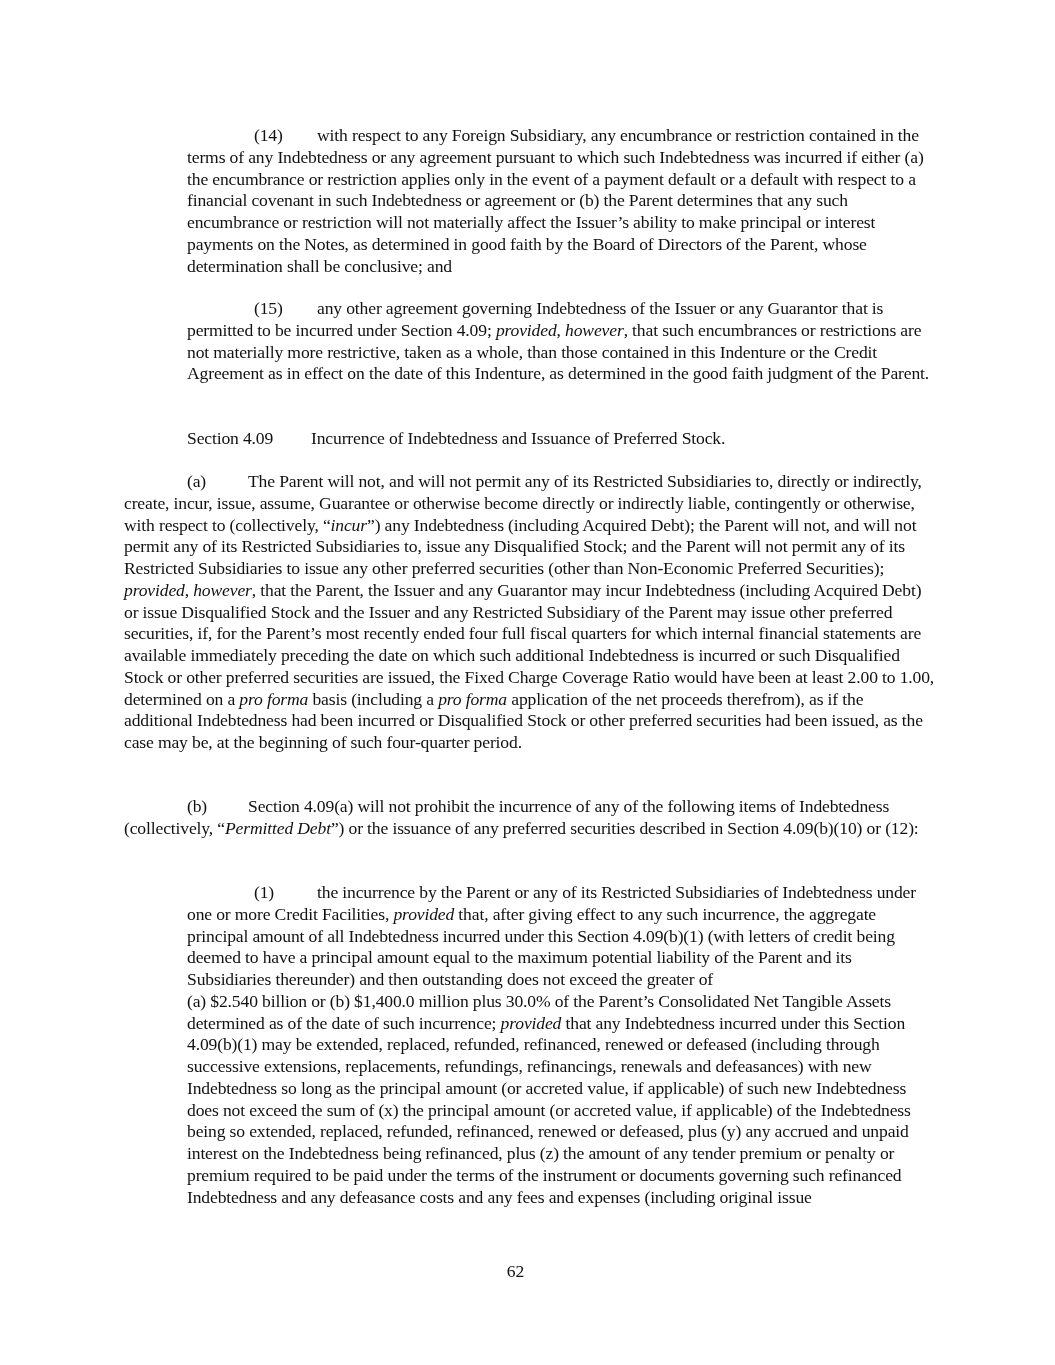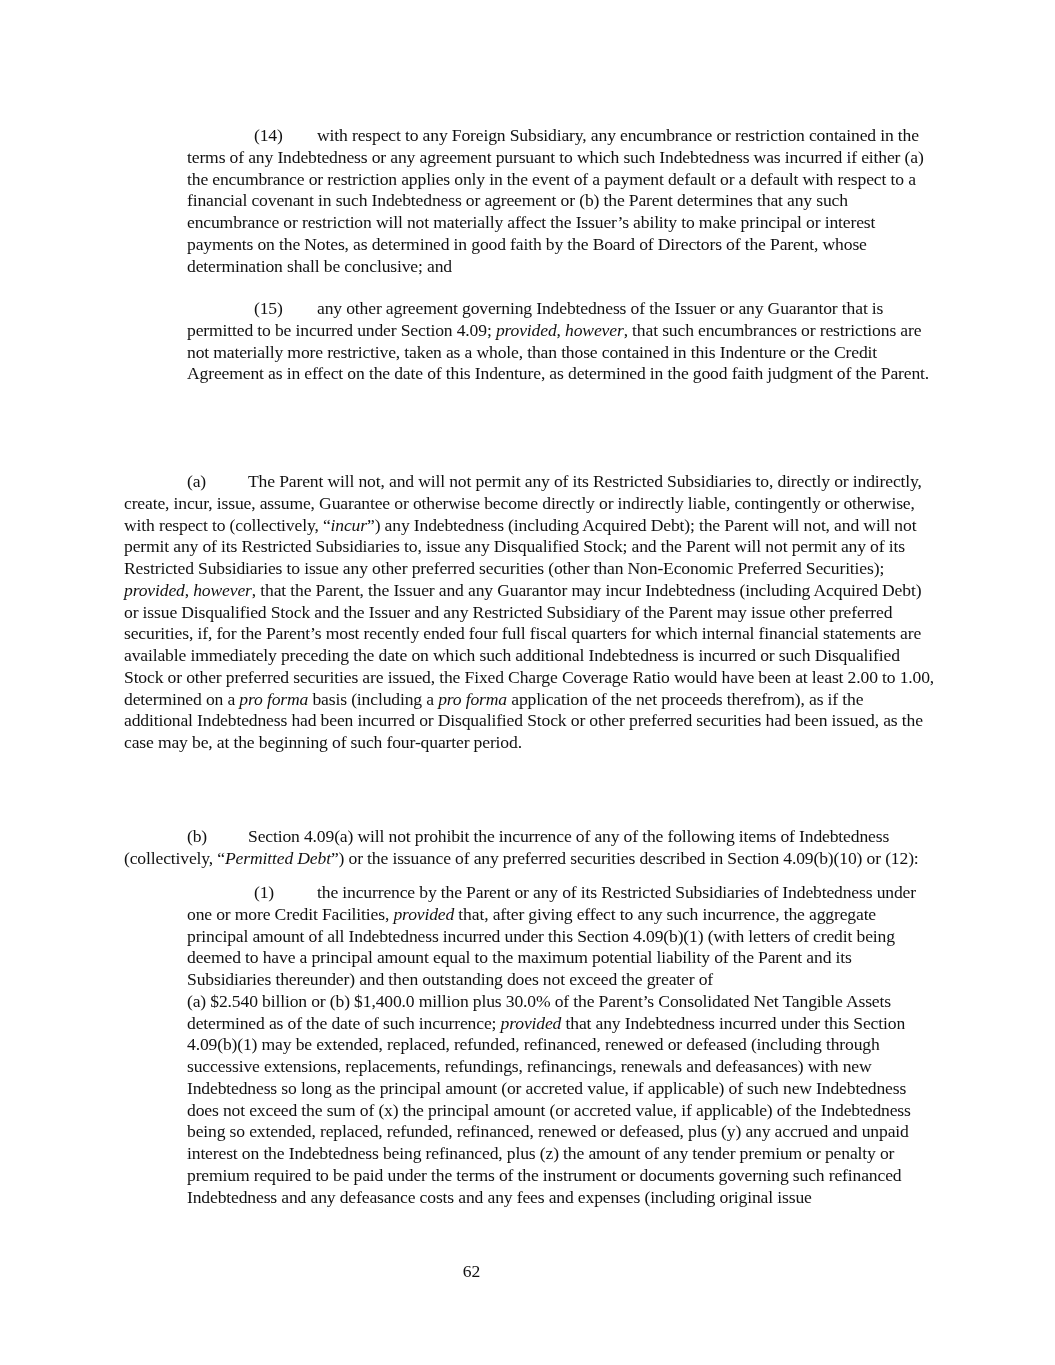--- a/index.html
+++ b/index.html
@@ -55,33 +55,35 @@
     left: 187px;
     width: 748px;
   }
   em { font-style: italic; }
   .page-number {
     position: absolute;
     top: 1261px;
     left: 0;
     width: 943px;
     text-align: center;
+    padding-left: 44px;
   }
 </style>
 </head>
 <body>
 
 <div class="page">
 
   <p class="para nested" style="top:125px;"><span class="label">(14)</span><span>with respect to any Foreign Subsidiary, any encumbrance or restriction contained in the terms of any Indebtedness or any agreement pursuant to which such Indebtedness was incurred if either (a) the encumbrance or restriction applies only in the event of a payment default or a default with respect to a financial covenant in such Indebtedness or agreement or (b) the Parent determines that any such encumbrance or restriction will not materially affect the Issuer’s ability to make principal or interest payments on the Notes, as determined in good faith by the Board of Directors of the Parent, whose determination shall be conclusive; and</span></p>
 
   <p class="para nested" style="top:298px;"><span class="label">(15)</span><span>any other agreement governing Indebtedness of the Issuer or any Guarantor that is permitted to be incurred under Section 4.09; </span><em>provided</em><span>, </span><em>however</em><span>, that such encumbrances or restrictions are not materially more restrictive, taken as a whole, than those contained in this Indenture or the Credit Agreement as in effect on the date of this Indenture, as determined in the good faith judgment of the Parent.</span></p>
 
+  <p class="para heading" style="top:428px;"><span class="label">Section 4.09</span><span>Incurrence of Indebtedness and Issuance of Preferred Stock.</span></p>
 
   <p class="para body-para" style="top:471px;"><span class="label">(a)</span><span>The Parent will not, and will not permit any of its Restricted Subsidiaries to, directly or indirectly, create, incur, issue, assume, Guarantee or otherwise become directly or indirectly liable, contingently or otherwise, with respect to (collectively, “</span><em>incur</em><span>”) any Indebtedness (including Acquired Debt); the Parent will not, and will not permit any of its Restricted Subsidiaries to, issue any Disqualified Stock; and the Parent will not permit any of its Restricted Subsidiaries to issue any other preferred securities (other than Non-Economic Preferred Securities); </span><em>provided</em><span>, </span><em>however</em><span>, that the Parent, the Issuer and any Guarantor may incur Indebtedness (including Acquired Debt) or issue Disqualified Stock and the Issuer and any Restricted Subsidiary of the Parent may issue other preferred securities, if, for the Parent’s most recently ended four full fiscal quarters for which internal financial statements are available immediately preceding the date on which such additional Indebtedness is incurred or such Disqualified Stock or other preferred securities are issued, the Fixed Charge Coverage Ratio would have been at least 2.00 to 1.00, determined on a </span><em>pro forma</em><span> basis (including a </span><em>pro forma</em><span> application of the net proceeds therefrom), as if the additional Indebtedness had been incurred or Disqualified Stock or other preferred securities had been issued, as the case may be, at the beginning of such four-quarter period.</span></p>
 
-  <p class="para body-para" style="top:826px;"><span class="label">(b)</span><span>Section 4.09(a) will not prohibit the incurrence of any of the following items of Indebtedness (collectively, “</span><em>Permitted Debt</em><span>”) or the issuance of any preferred securities described in Section 4.09(b)(10) or (12):</span></p>
+  <p class="para body-para" style="top:796px;"><span class="label">(b)</span><span>Section 4.09(a) will not prohibit the incurrence of any of the following items of Indebtedness (collectively, “</span><em>Permitted Debt</em><span>”) or the issuance of any preferred securities described in Section 4.09(b)(10) or (12):</span></p>
 
   <p class="para nested" style="top:882px;"><span class="label">(1)</span><span>the incurrence by the Parent or any of its Restricted Subsidiaries of Indebtedness under one or more Credit Facilities, </span><em>provided</em><span> that, after giving effect to any such incurrence, the aggregate principal amount of all Indebtedness incurred under this Section 4.09(b)(1) (with letters of credit being deemed to have a principal amount equal to the maximum potential liability of the Parent and its Subsidiaries thereunder) and then outstanding does not exceed the greater of</span><br><span>(a) $2.540 billion or (b) $1,400.0 million plus 30.0% of the Parent’s Consolidated Net Tangible Assets determined as of the date of such incurrence; </span><em>provided</em><span> that any Indebtedness incurred under this Section 4.09(b)(1) may be extended, replaced, refunded, refinanced, renewed or defeased (including through successive extensions, replacements, refundings, refinancings, renewals and defeasances) with new Indebtedness so long as the principal amount (or accreted value, if applicable) of such new Indebtedness does not exceed the sum of (x) the principal amount (or accreted value, if applicable) of the Indebtedness being so extended, replaced, refunded, refinanced, renewed or defeased, plus (y) any accrued and unpaid interest on the Indebtedness being refinanced, plus (z) the amount of any tender premium or penalty or premium required to be paid under the terms of the instrument or documents governing such refinanced Indebtedness and any defeasance costs and any fees and expenses (including original issue</span></p>
 
   <div class="page-number">62</div>
 
 </div>
 
 </body></html>

